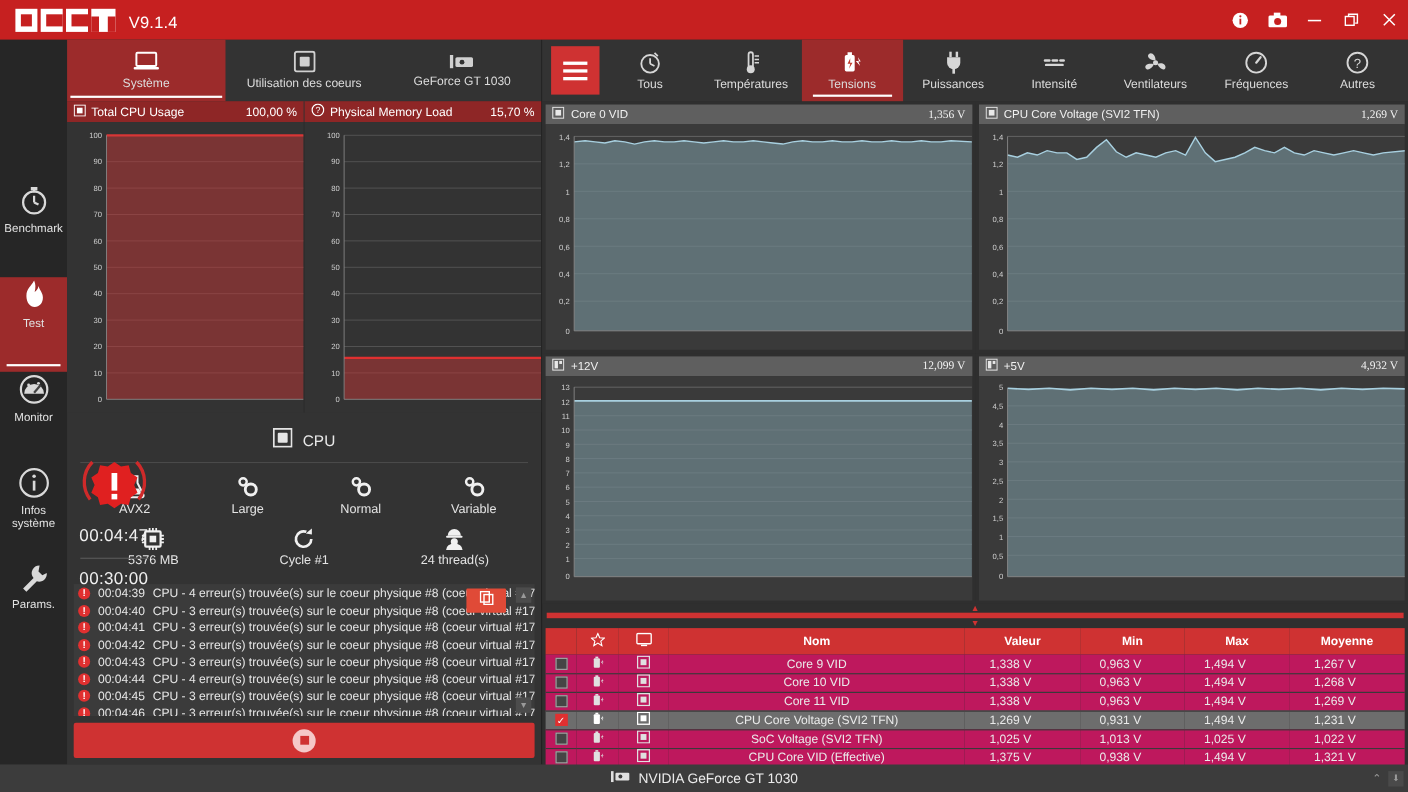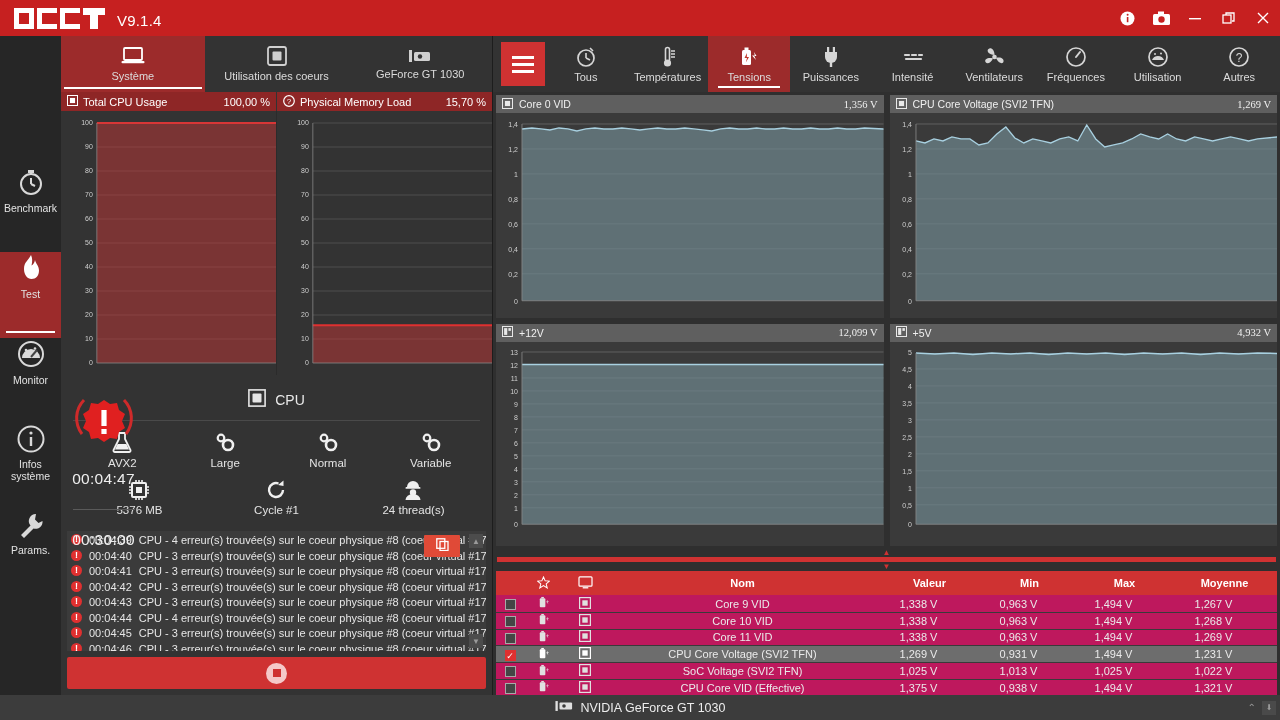--- a/index.html
+++ b/index.html
@@ -103,22 +103,22 @@
   .cfg-row { display: flex; }
   .cfg-row.r1 > div { flex: 1; }
   .cfg-row.r2 > div { flex: 1; max-width: 33.33%; }
   .cfg-cell {
     display: flex; flex-direction: column; align-items: center; gap: 3px;
     font-size: 11.5px; color: #e4e4e4;
   }
   .cfg-cell svg { display: block; }
 
   .timer-block {
-    position: absolute; left: 61px; top: 392px; width: 85px;
-    display: flex; flex-direction: column; align-items: center; gap: 18px;
+    position: absolute; left: 61px; top: 412px; width: 85px;
+    display: flex; flex-direction: column; align-items: center; gap: 7px;
   }
   .timer-ico { width: 72px; height: 60px; position: relative; }
   .t-elapsed { font-size: 15.5px; color: #efefef; letter-spacing: .3px; }
   .t-divider { width: 62px; height: 1px; background: #5a5a5a; margin: 3px 0; }
   .t-total { font-size: 15.5px; color: #efefef; letter-spacing: .3px; }
 
   .log-area {
     flex: 1 1 auto; margin: 6px 6px 0 6px; background: #3b3b3b;
     position: relative; min-height: 0; overflow: hidden;
   }
@@ -710,31 +710,20 @@
           <span>Ventilateurs</span>
         </div>
         <div class="rtab">
           <span>
             <svg width="22" height="22" viewBox="0 0 22 22">
                 <circle cx="11" cy="11" r="9" fill="none" stroke="#d6d6d6" stroke-width="1.7"></circle>
                 <path d="M11 11 L15 6" stroke="#d6d6d6" stroke-width="2" stroke-linecap="round"></path>
               </svg>
           </span>
           <span>Fréquences</span>
-        </div>
-        <div class="rtab">
-          <span>
-            <svg width="22" height="22" viewBox="0 0 22 22">
-                <circle cx="11" cy="11" r="9" fill="none" stroke="#d6d6d6" stroke-width="1.7"></circle>
-                <path d="M5 14 A6.5 6.5 0 0 1 17 14 Z" fill="#d6d6d6"></path>
-                <circle cx="8" cy="8" r="1" fill="#d6d6d6"></circle>
-                <circle cx="14" cy="7.5" r="1" fill="#d6d6d6"></circle>
-              </svg>
-          </span>
-          <span>Utilisation</span>
         </div>
         <div class="rtab">
           <span>
             <svg width="22" height="22" viewBox="0 0 22 22">
                 <circle cx="11" cy="11" r="9" fill="none" stroke="#d6d6d6" stroke-width="1.7"></circle>
                 <text x="11" y="15.5" font-size="12" fill="#d6d6d6" text-anchor="middle" font-family="Liberation Sans">?</text>
               </svg>
           </span>
           <span>Autres</span>
         </div>

